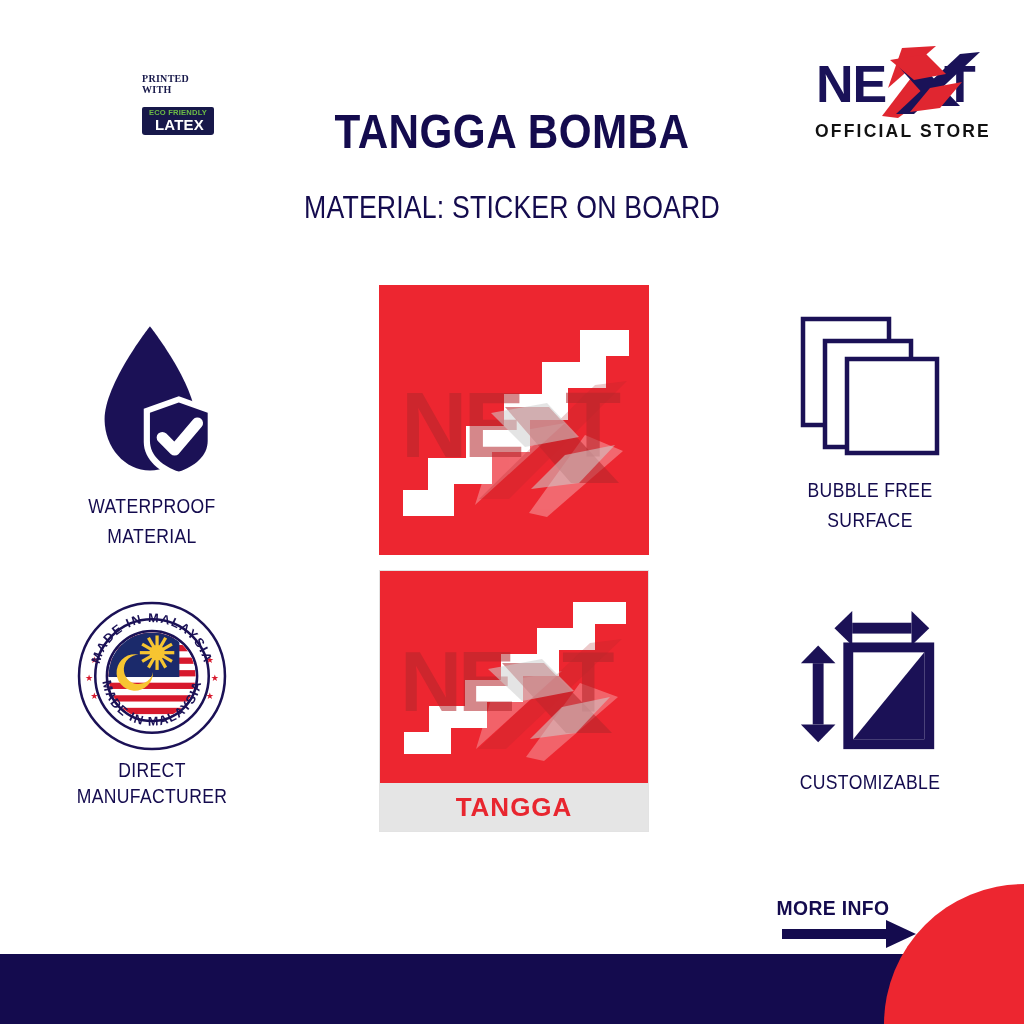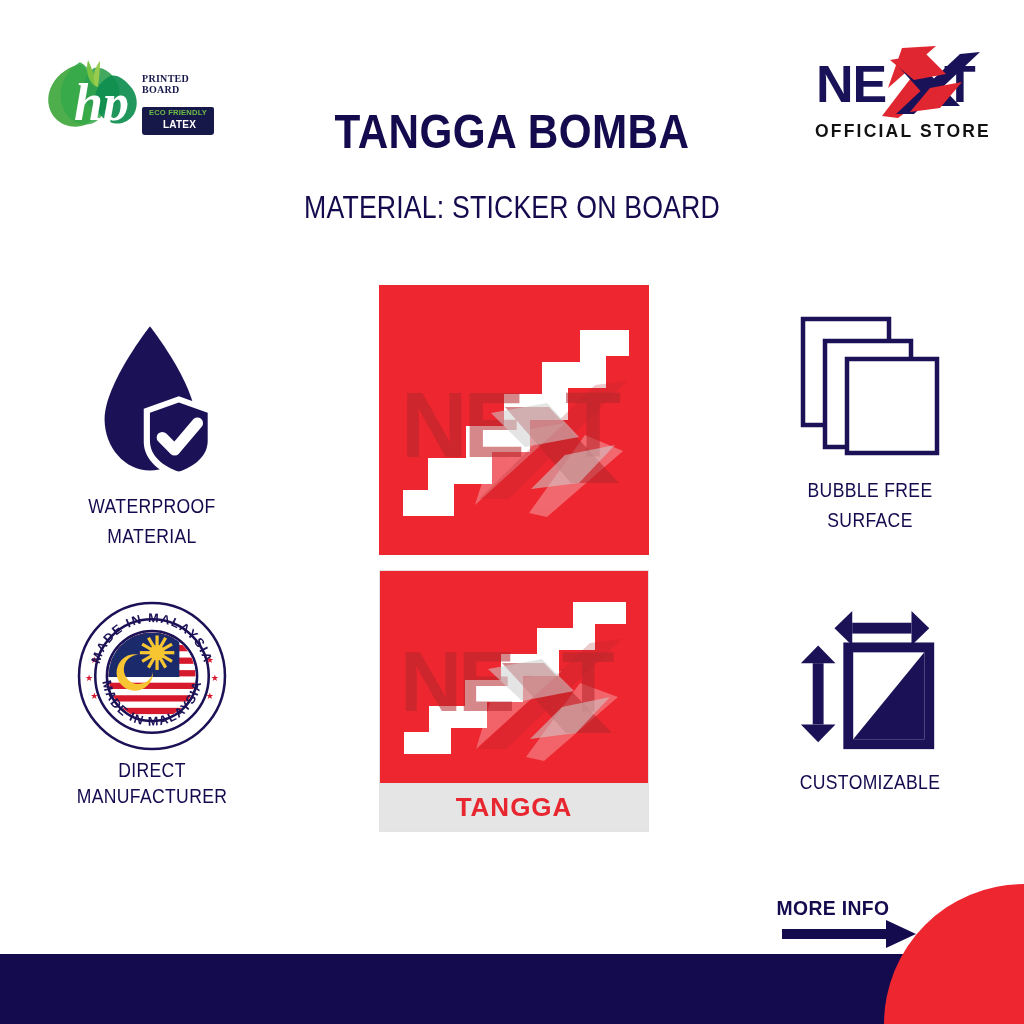--- a/index.html
+++ b/index.html
@@ -22,21 +22,21 @@
     color:#17184a; line-height:10.5px;
   }
   .hp-eco {
     margin-top:12px; background:#17184a; color:#6dbe45;
     font-weight:bold; font-size:7.6px; letter-spacing:.2px;
     padding:1.5px 3px 0 3px; border-radius:2px 2px 0 0;
     text-align:center; line-height:8.5px;
   }
   .hp-latex {
     background:#17184a; color:#ffffff;
-    font-weight:bold; font-size:10px; letter-spacing:.2px;
+    font-weight:bold; font-size:15px; letter-spacing:.2px;
     padding:0 3px 2px 6px; border-radius:0 0 3px 3px;
     text-align:center; line-height:16px;
   }
 
   
   .next-logo { position:absolute; right:28px; top:44px; width:186px; height:112px; }
   .next-mark { position:relative; width:186px; height:76px; }
   .next-store {
     text-align:center; font-family:"Liberation Sans", sans-serif;
     font-size:17.5px; font-weight:bold; letter-spacing:2.2px;
@@ -114,38 +114,23 @@
     position:absolute; right:0; bottom:0; width:140px; height:140px;
     background:#ED2630; border-top-left-radius:140px;
   }
 </style>
 </head>
 <body>
 
 <div class="stage">
 
   <div class="hp-badge">
-    <div class="hp-logo-wrap">
-      <svg viewBox="0 0 104 84" width="104" height="84">
-        <g>
-          <path d="M46 6 C33 8 22 16 16 27 C10 38 11 52 20 61 C28 69 41 71 51 66 C60 61 64 50 62 40 C60 28 54 16 46 6 Z" fill="#4FAE4C"></path>
-          <path d="M44 4 C34 10 27 20 25 31 C23 43 27 55 36 62 C44 68 55 68 62 62 C69 56 71 45 68 36 C64 23 55 11 44 4 Z" fill="#35A94A" opacity=".85"></path>
-          <path d="M58 10 C52 14 48 21 47 28 C46 37 49 45 56 50 C63 55 72 54 78 48 C84 42 85 32 81 24 C76 15 67 8 58 10 Z" fill="#2F9E4F" opacity=".9"></path>
-          <path d="M74 18 C66 22 60 30 59 39 C58 50 64 60 74 64 C83 68 93 64 98 56 C103 47 101 35 94 28 C88 21 81 16 74 18 Z" fill="#0E8E4F" opacity=".92"></path>
-          <path d="M52 2 C50 10 51 18 55 24 C57 27 60 29 62 29 C60 22 57 13 52 2 Z" fill="#7CC242"></path>
-          <path d="M64 3 C59 9 57 16 58 23 C58 26 60 28 62 29 C63 22 64 12 64 3 Z" fill="#99CC4E"></path>
-          <g fill="#ffffff" font-family="Liberation Serif, serif" font-style="italic" font-weight="bold">
-            <text x="38" y="62" font-size="52">hp</text>
-          </g>
-        </g>
-      </svg>
-    </div>
     <div class="hp-txt">
       <div class="hp-l1">PRINTED</div>
-      <div class="hp-l2">BOARD</div>
+      <div class="hp-l2">WITH</div>
       <div class="hp-eco">ECO FRIENDLY</div>
       <div class="hp-latex">LATEX</div>
     </div>
   </div>
 
   <div class="next-logo">
     <div class="next-mark">
       <svg viewBox="0 0 186 76" width="186" height="76">
 
         <path d="M92 4 L126 2 L78 44 Z" fill="#E02630"></path>

